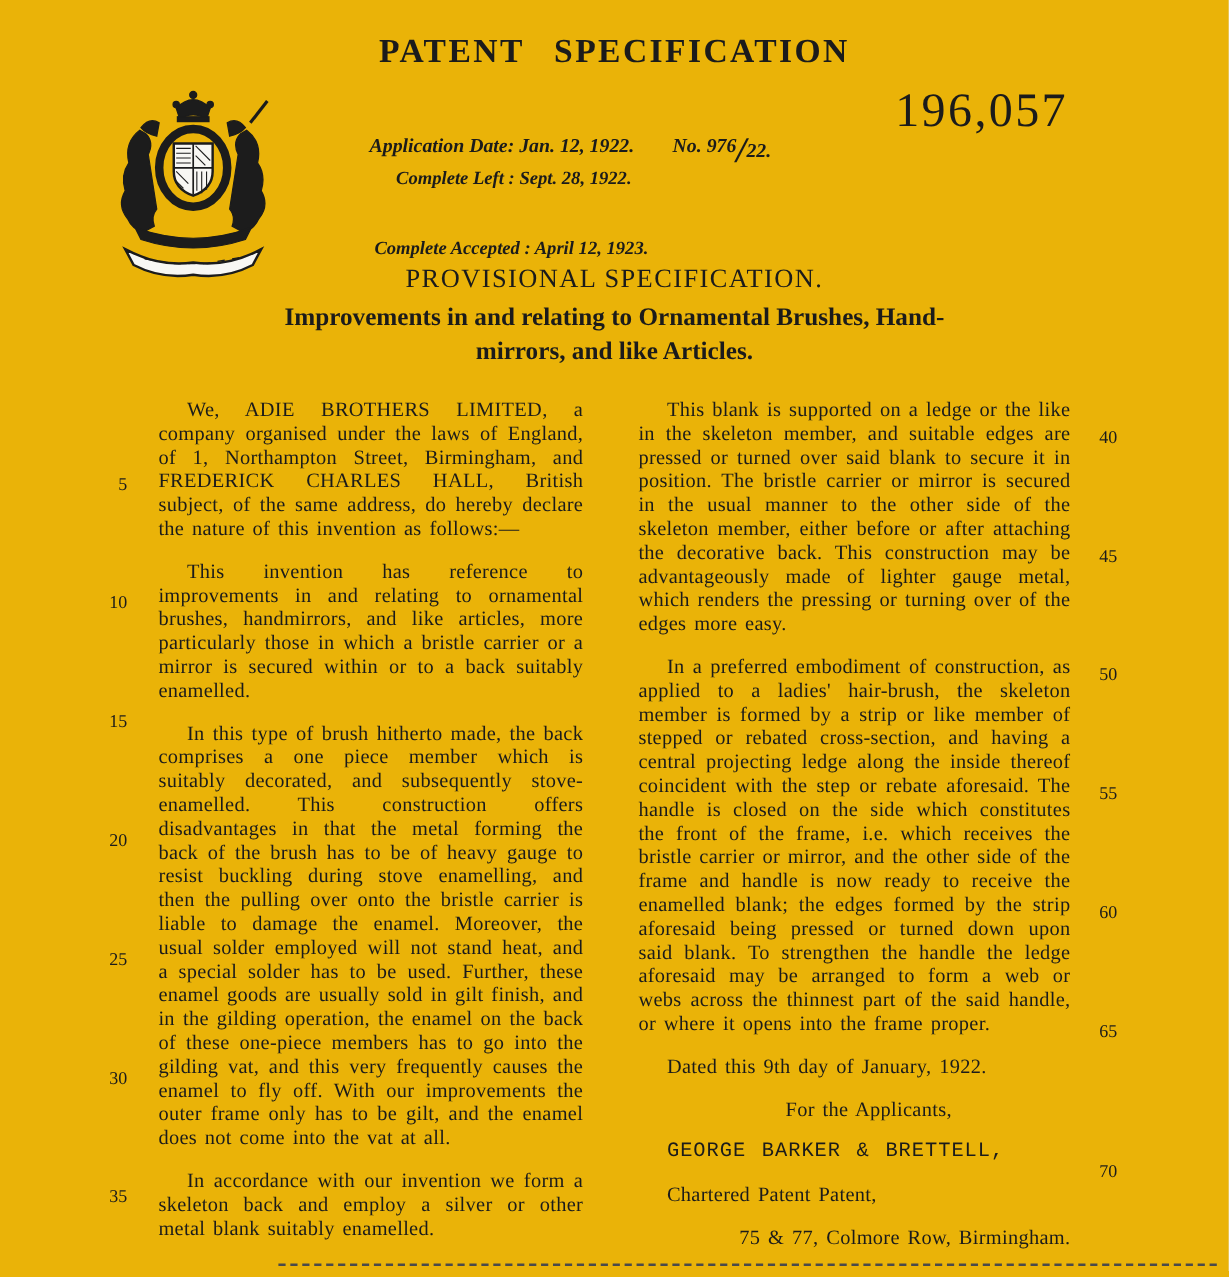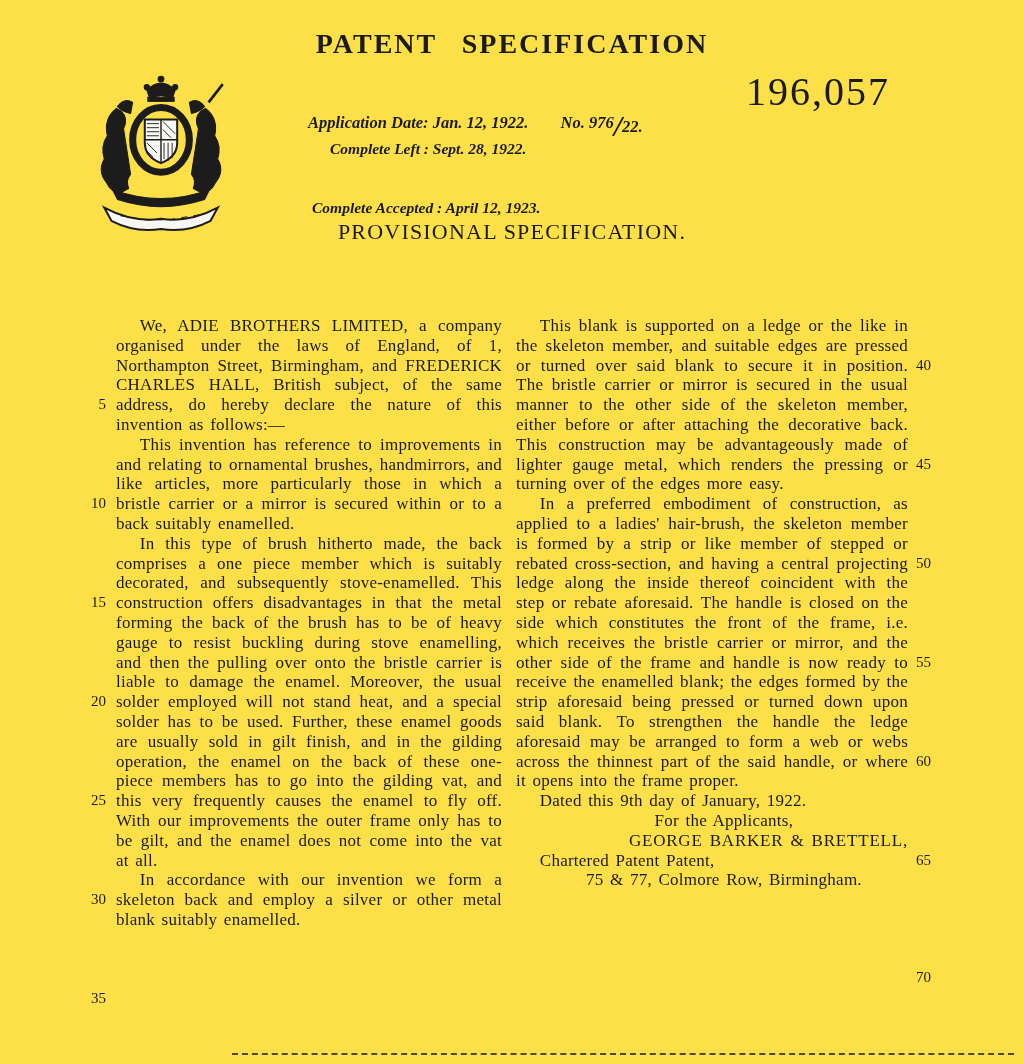--- a/index.html
+++ b/index.html
@@ -1,21 +1,21 @@
 <!DOCTYPE html>
 <html><head>
 <meta charset="utf-8">
 <style>
   html, body { margin: 0; padding: 0; background: #e9e9e6; }
   .page {
     position: relative;
     width: 1024px;
     height: 1064px;
     margin: 0 auto;
-    background: #fde047;
+    background: #eab308;
     color: #1b1b1b;
     font-family: "Liberation Serif", serif;
     overflow: hidden;
   }
 
   
   .doc-title {
     position: absolute;
     top: 30px; left: 0; right: 0;
     text-align: center;
@@ -97,37 +97,37 @@
   .col {
     position: relative;
     font-size: 17px;
     line-height: 19.8px;
     text-align: justify;
     letter-spacing: 0.25px;
     word-spacing: 2px;
   }
   .col-left  { width: 386px; }
   .col-right { width: 392px; }
-  .col p { margin: 0; text-indent: 1.4em; }
+  .col p { margin: 16px; text-indent: 1.4em; }
 
   .lnum {
     position: absolute;
     font-size: 15px;
     line-height: 19.8px;
     letter-spacing: 0;
     word-spacing: 0;
   }
   .col-left  .lnum { left: -36px;  width: 26px; text-align: right; }
   .col-right .lnum { right: -38px; width: 30px; text-align: left; }
 
   .dated { margin-top: 12px; text-indent: 1.6em; text-align: left; }
   .sig-for     { margin-top: 9px; text-indent: 2em;   text-align: center; }
-  .sig-name    { text-indent: 0;    text-align: right; letter-spacing: 0.8px; }
+  .sig-name    { text-indent: 0;    text-align: left; letter-spacing: 0.8px; font-family: Liberation Mono, monospace; }
   .sig-role    { text-indent: 3em;  text-align: left; }
-  .sig-address { text-indent: 0.4em;text-align: center; }
+  .sig-address { text-indent: 0.4em;text-align: right; }
 
   .page-edge {
     position: absolute;
     top: 1053px; left: 232px;
     width: 782px;
     border-top: 2px dashed #4a4a4a;
   }
 </style>
 </head>
 <body>
@@ -192,20 +192,24 @@
     <span>Application Date: Jan. 12, 1922.</span><span class="app-no"><span>No. 976</span><span class="big-slash">/</span><span class="no-year">22.</span></span>
   </div>
 
   <div class="patent-number">196,057</div>
 
   <div class="complete-left">Complete Left : Sept. 28, 1922.</div>
   <div class="complete-accepted">Complete Accepted : April 12, 1923.</div>
 
   <div class="prov-heading">PROVISIONAL SPECIFICATION.</div>
 
+  <div class="inv-title">
+    <div>Improvements in and relating to Ornamental Brushes, Hand-</div>
+    <div>mirrors, and like Articles.</div>
+  </div>
 
   <div class="columns">
 
     <div class="col col-left">
       <span class="lnum" style="top:79px">5</span>
       <span class="lnum" style="top:178px">10</span>
       <span class="lnum" style="top:277px">15</span>
       <span class="lnum" style="top:376px">20</span>
       <span class="lnum" style="top:475px">25</span>
       <span class="lnum" style="top:574px">30</span>

